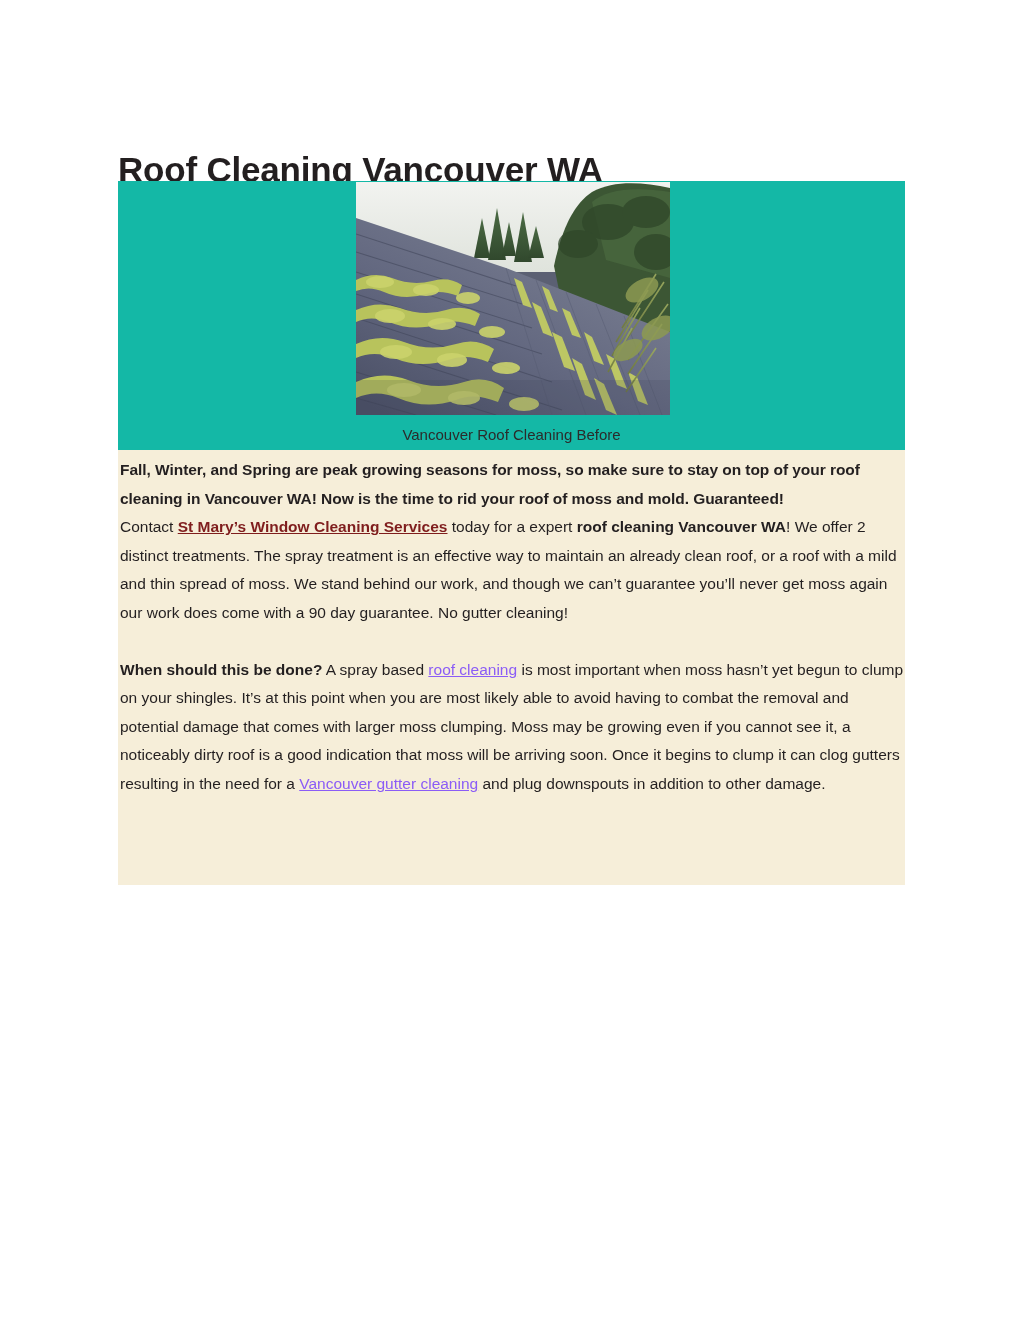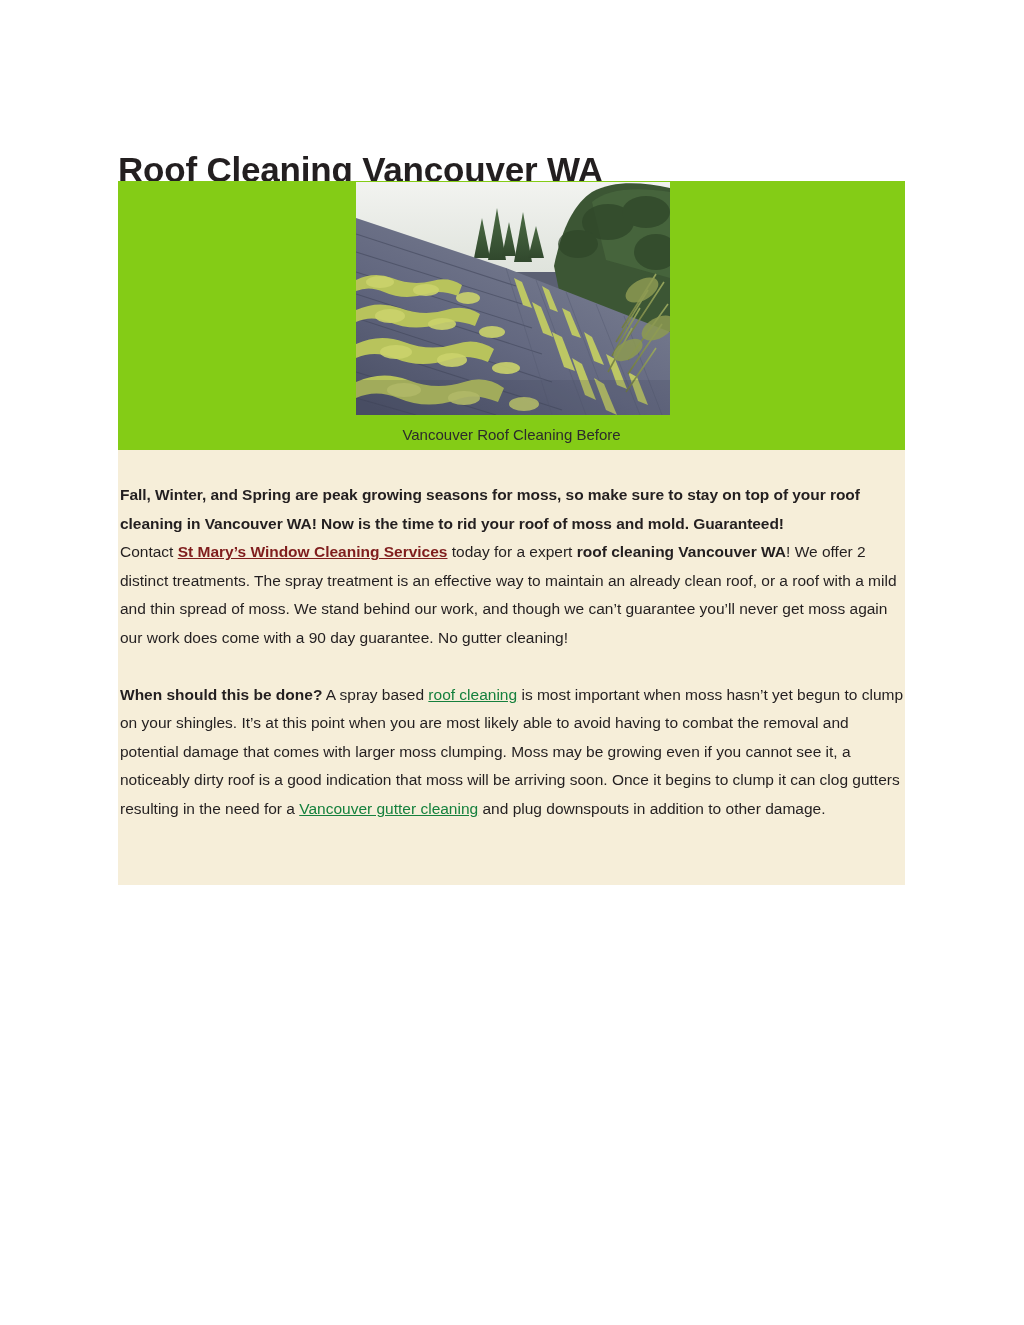--- a/index.html
+++ b/index.html
@@ -36,21 +36,21 @@
     white-space: nowrap;
   }
 
   
   .figure-band {
     position: absolute;
     left: 118px;
     top: 181px;
     width: 787px;
     height: 269px;
-    background: #84cc16;
+    background: #14b8a6;
   }
   .figure-photo {
     position: absolute;
     left: 238px;
     top: 1px;
     width: 314px;
     height: 233px;
     overflow: hidden;
     background: #5b6073;
   }
@@ -79,37 +79,36 @@
     height: 435px;
     background: #f6eed9;
     padding: 0;
     box-sizing: border-box;
   }
   .content-inner {
     padding: 6px 0 0 2px;
     font-size: 15.5px;
     line-height: 28.6px;
     color: #231f20;
-    margin-top: 25px;
   }
   .para {
     margin: 0;
   }
   .para.bold-intro {
     font-weight: bold;
     letter-spacing: -0.05px;
   }
   .para.spaced-top {
     margin-top: 28px;
   }
   .strong {
     font-weight: bold;
   }
   a.doclink {
-    color: #15803d;
+    color: #8b5cf6;
     text-decoration: underline;
     cursor: pointer;
   }
   a.doclink.bold {
     font-weight: bold;
     color: #7f1d1d;
   }
 </style>
 </head>
 <body>

